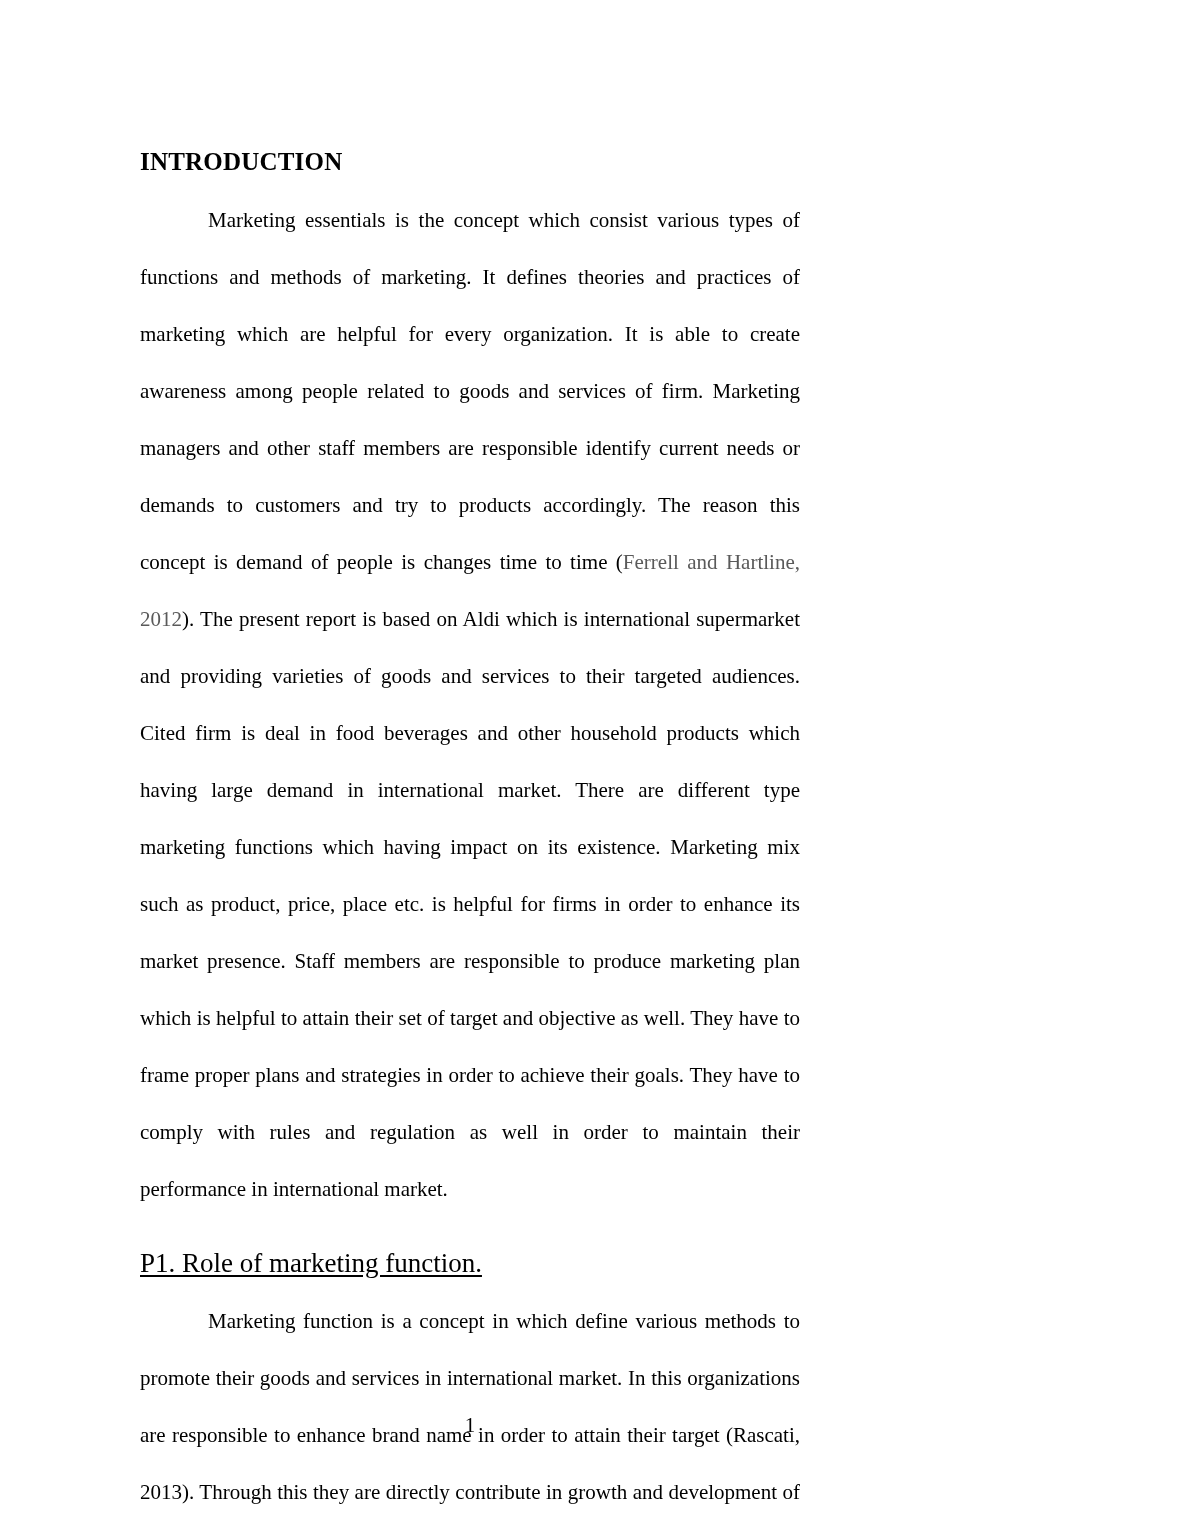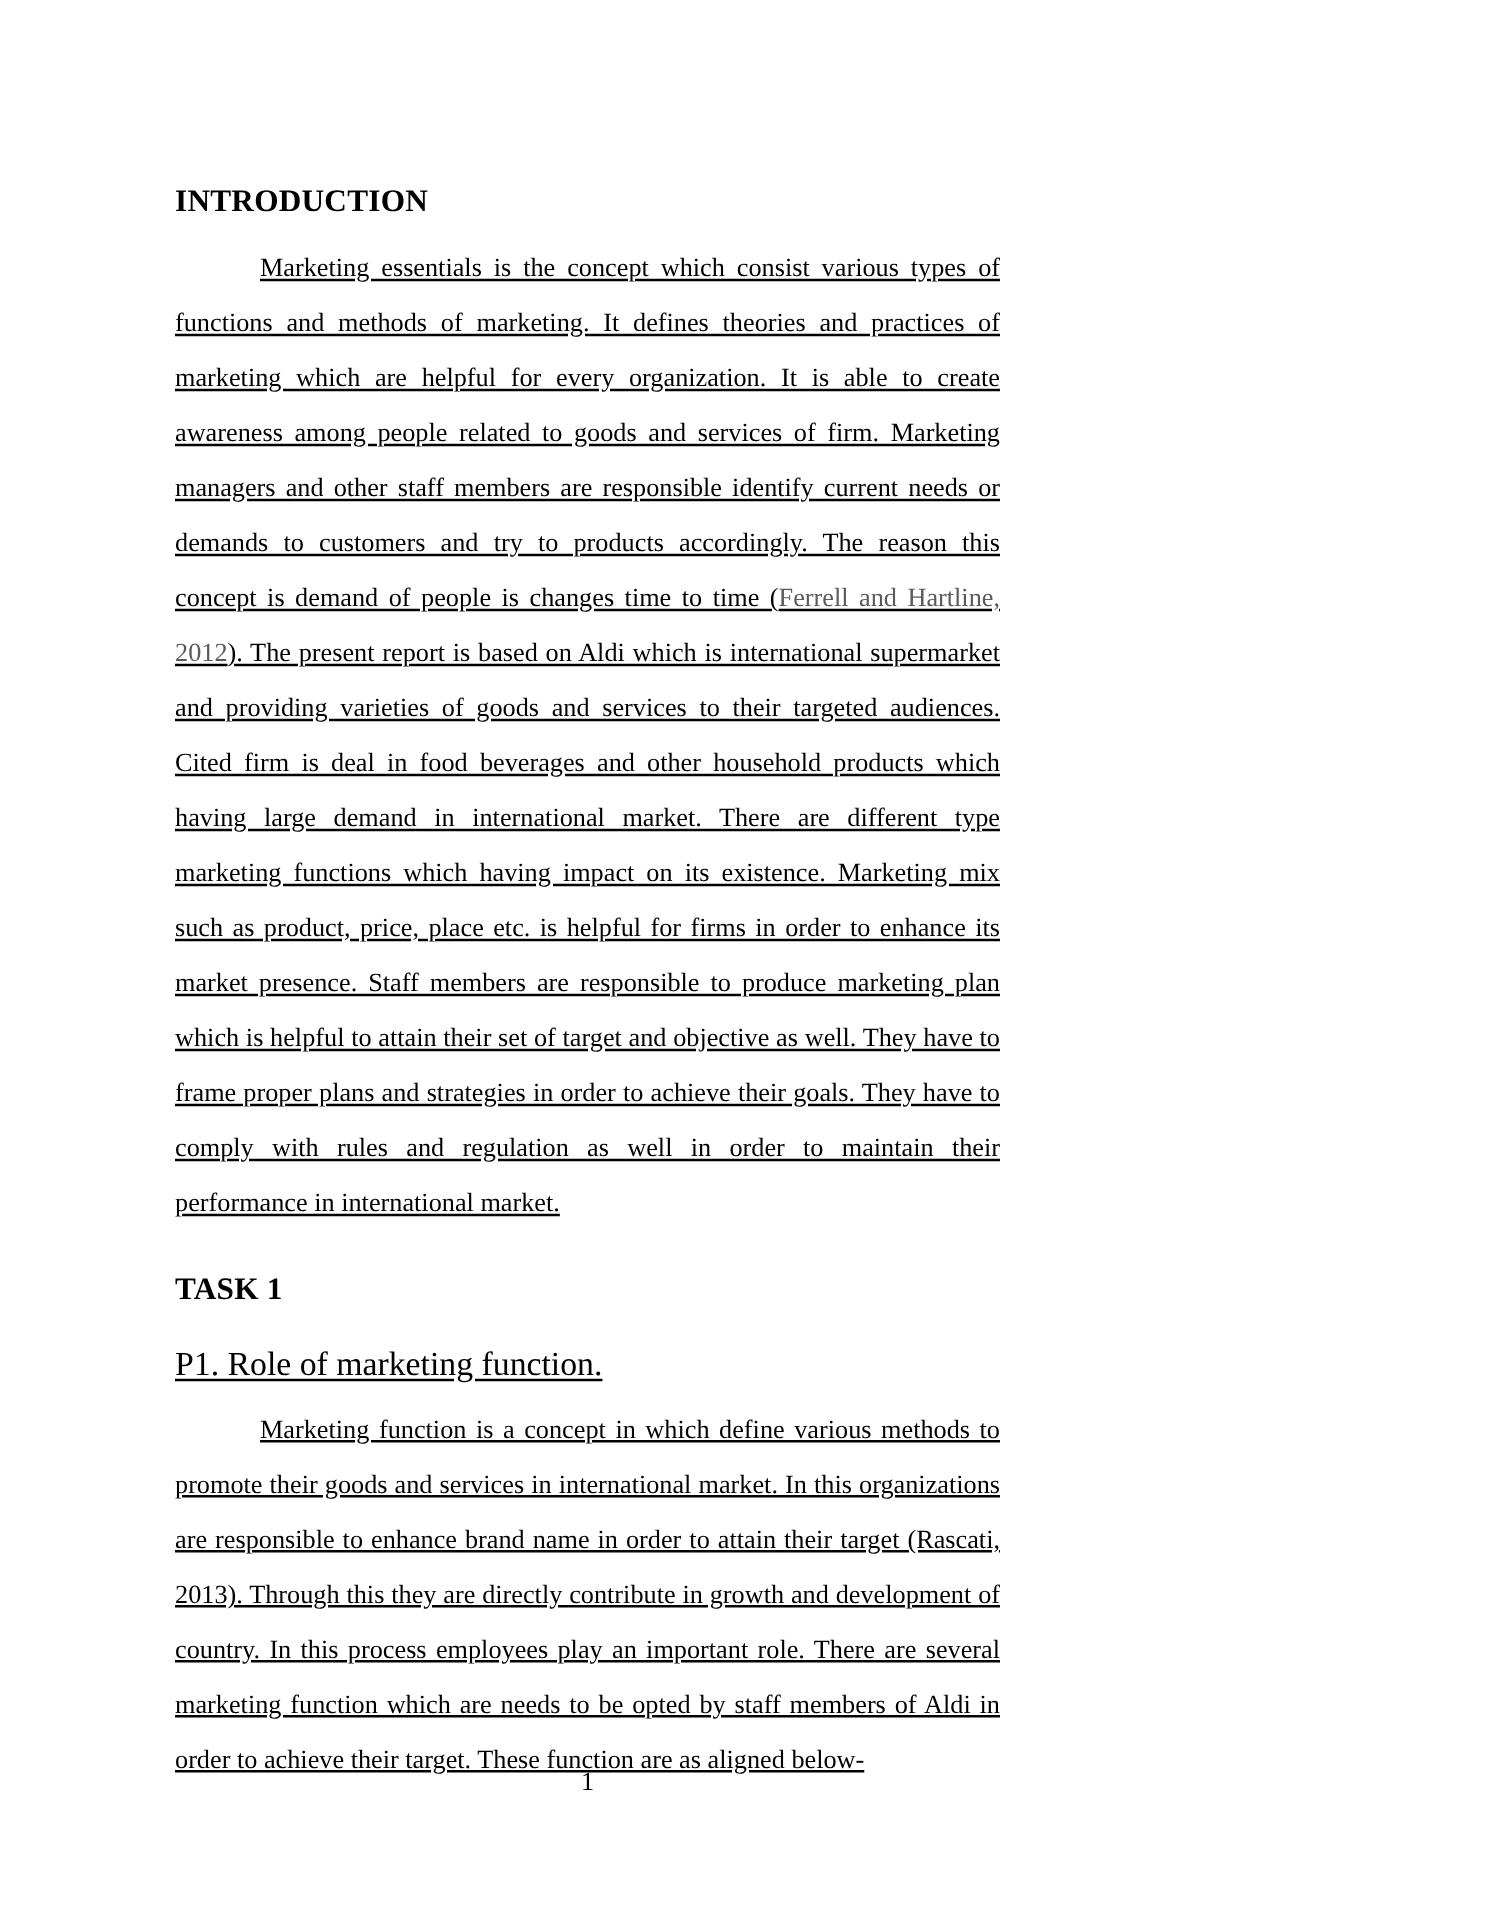--- a/index.html
+++ b/index.html
@@ -30,25 +30,24 @@
     letter-spacing: 0.2px;
   }
   .intro-heading {
     margin-bottom: 16px;
   }
   .task-heading {
     margin-top: 34px;
   }
   .body-para {
     font-size: 21px;
-    line-height: 44px;
+    line-height: 57px;
     text-align: justify;
     text-indent: 68px;
     margin: 0;
-    text-decoration: underline;
   }
   .citation {
     
   }
   .subheading {
     font-size: 27px;
     font-weight: normal;
     text-decoration: underline;
     text-underline-offset: 3px;
     margin: 30px 0 14px 0;
@@ -65,21 +64,20 @@
 </head>
 <body>
 
 <div class="page">
   <div class="content">
 
     <h1 class="doc-heading intro-heading">INTRODUCTION</h1>
 
     <p class="body-para"><span>Marketing essentials is the concept which consist various types of functions and methods of marketing. It defines theories and practices of marketing which are helpful for every organization. It is able to create awareness among people related to goods and services of firm. Marketing managers and other staff members are responsible identify current needs or demands to customers and try to products accordingly. The reason this concept is demand of people is changes time to time (</span><span class="citation" style="color: rgb(90, 90, 90);">Ferrell and Hartline, 2012</span><span>). The present report is based on Aldi which is international supermarket and providing varieties of goods and services to their targeted audiences. Cited firm is deal in food beverages and other household products which having large demand in international market. There are different type marketing functions which having impact on its existence. Marketing mix such as product, price, place etc. is helpful for firms in order to enhance its market presence. Staff members are responsible to produce marketing plan which is helpful to attain their set of target and objective as well. They have to frame proper plans and strategies in order to achieve their goals. They have to comply with rules and regulation as well in order to maintain their performance in international market.</span></p>
 
-    <h1 class="doc-heading task-heading">TASK 1</h1>
 
     <p class="subheading">P1. Role of marketing function.</p>
 
     <p class="body-para">Marketing function is a concept in which define various methods to promote their goods and services in international market. In this organizations are responsible to enhance brand name in order to attain their target (Rascati, 2013). Through this they are directly contribute in growth and development of country. In this process employees play an important role. There are several marketing function which are needs to be opted by staff members of Aldi in order to achieve their target. These function are as aligned below-</p>
 
   </div>
 
   <div class="page-number">1</div>
 </div>
 

